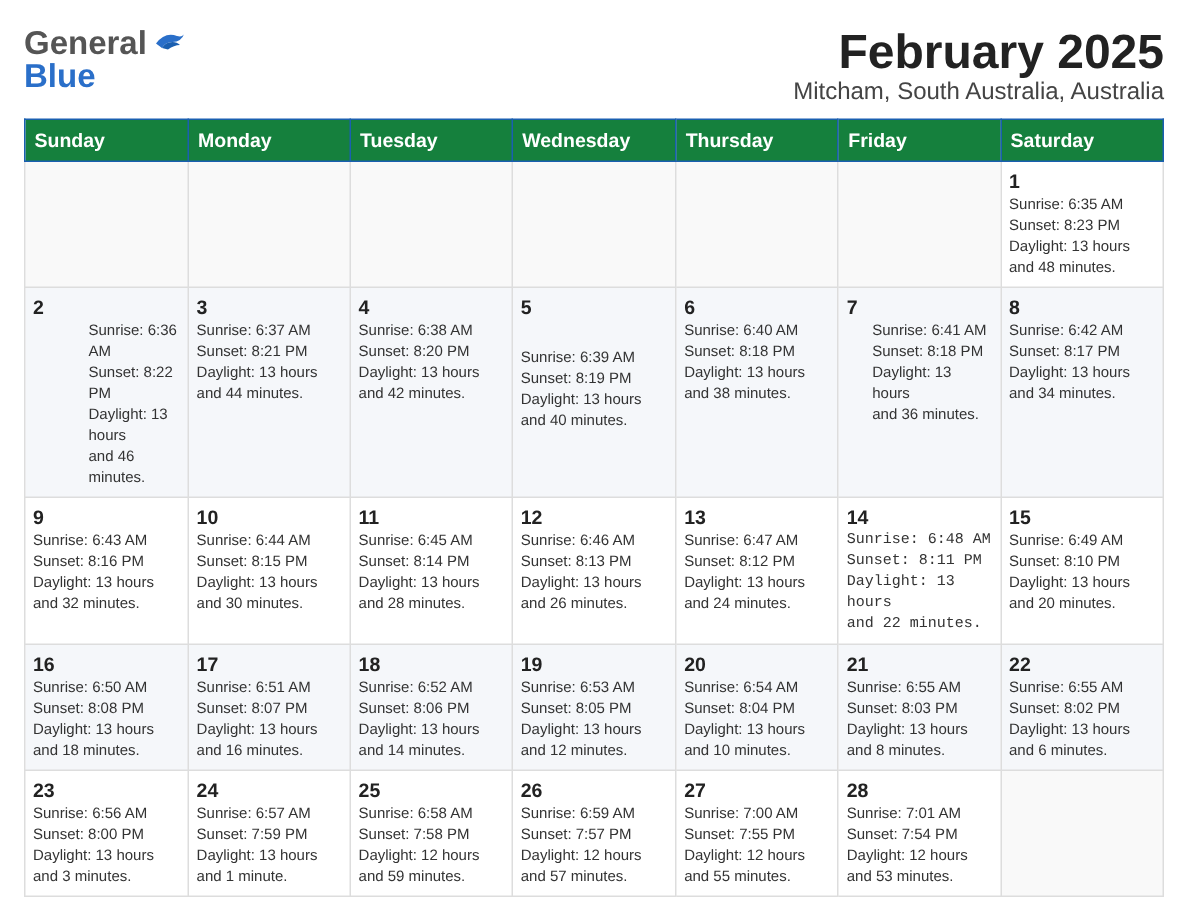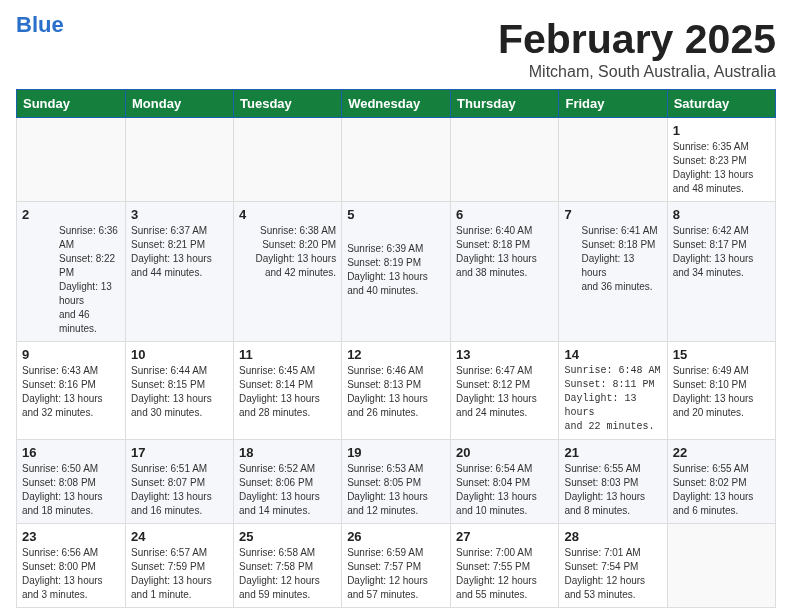--- a/index.html
+++ b/index.html
@@ -18,21 +18,21 @@
     }
     .logo {
       display: flex;
       flex-direction: column;
       align-items: flex-start;
     }
     .title-block {
       text-align: right;
     }
     .title-block h1 {
-      font-size: 41px;
+      font-size: 32px;
       font-weight: bold;
       color: #222;
     }
     .title-block h2 {
       font-size: 16px;
       font-weight: normal;
       color: #444;
     }
     .calendar {
       width: 100%;
@@ -73,20 +73,27 @@
     }
     .empty-cell {
       background: #f9f9f9 !important;
     }
   </style>
 </head>
 <body>
 
 <div class="header">
   <div class="logo">
+    <div style="display:flex;align-items:center;gap:2px;">
+      <span style="font-size:22px;font-weight:bold;color:#555;">General</span>
+      <svg width="22" height="18" viewBox="0 0 22 18" style="margin-left:2px;">
+        <path d="M2,9 Q8,1 16,4 Q20,5 21,2 Q19,8 13,8 Q8,8 6,12 Z" fill="#2a6fc9"></path>
+        <path d="M6,12 Q8,8 13,8 Q16,8 18,10 Q14,10 10,13 Z" fill="#1a5fb0"></path>
+      </svg>
+    </div>
     <span style="font-size:22px;font-weight:bold;color:#2a6fc9;margin-top:-4px;">Blue</span>
   </div>
   <div class="title-block">
     <h1>February 2025</h1>
     <h2>Mitcham, South Australia, Australia</h2>
   </div>
 </div>
 
 <table class="calendar">
   <thead>
@@ -126,21 +133,21 @@
         </td>
         <td>
           <span class="day-number">3</span>
           <div class="day-info" style="white-space: pre-line;">Sunrise: 6:37 AM
 Sunset: 8:21 PM
 Daylight: 13 hours
 and 44 minutes.</div>
         </td>
         <td>
           <span class="day-number">4</span>
-          <div class="day-info" style="white-space: pre-line; text-align: right;">Sunrise: 6:38 AM
+          <div class="day-info" style="white-space: pre-line;">Sunrise: 6:38 AM
 Sunset: 8:20 PM
 Daylight: 13 hours
 and 42 minutes.</div>
         </td>
         <td>
           <span class="day-number">5</span>
           <div class="day-info" style="white-space: pre-line; margin-top: 20px;">Sunrise: 6:39 AM
 Sunset: 8:19 PM
 Daylight: 13 hours
 and 40 minutes.</div>

